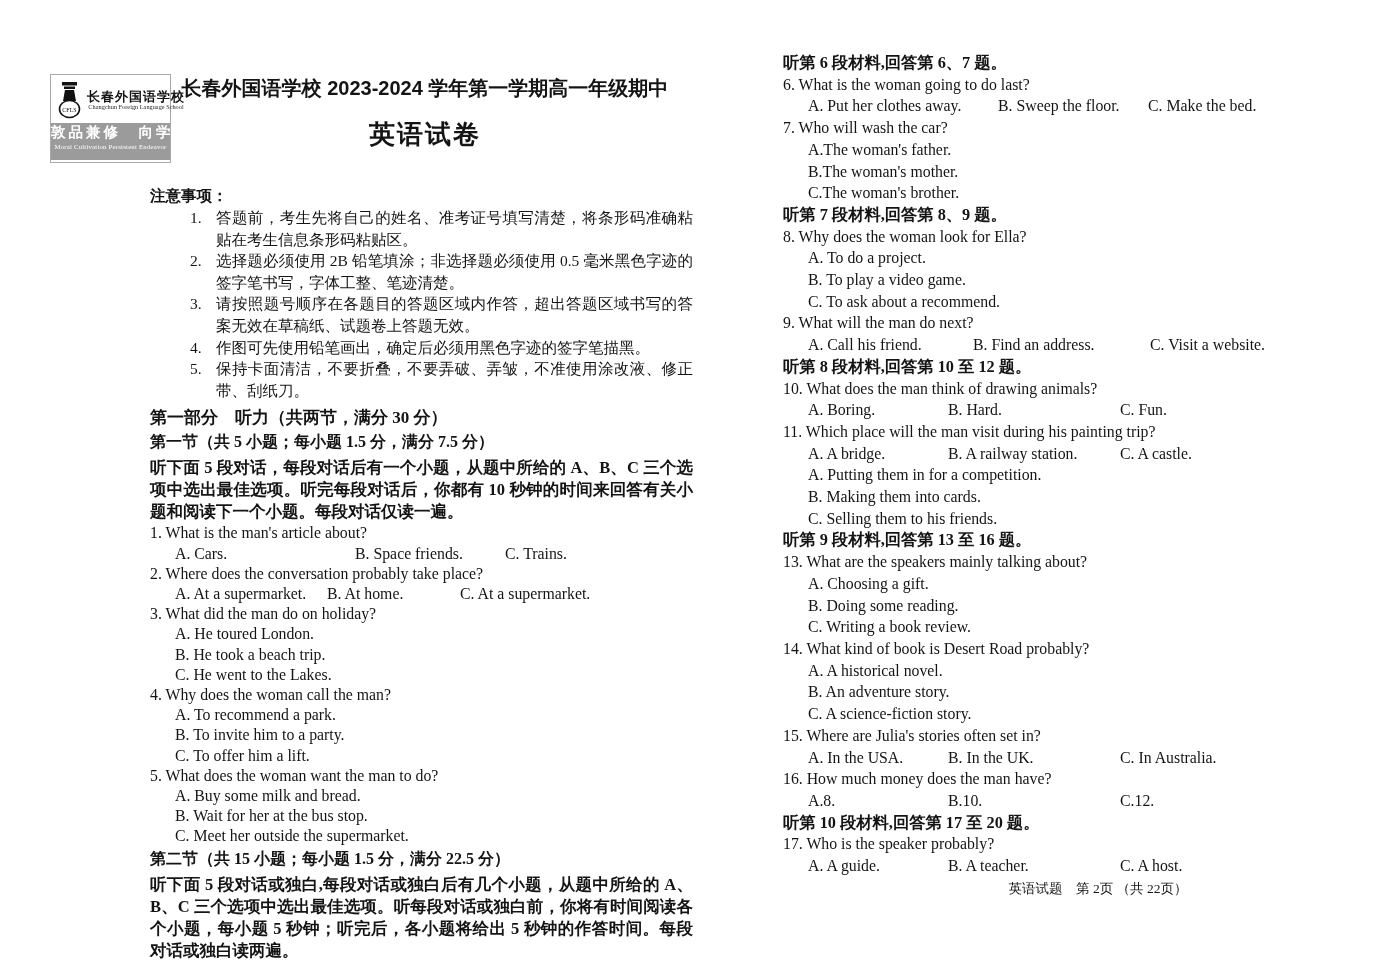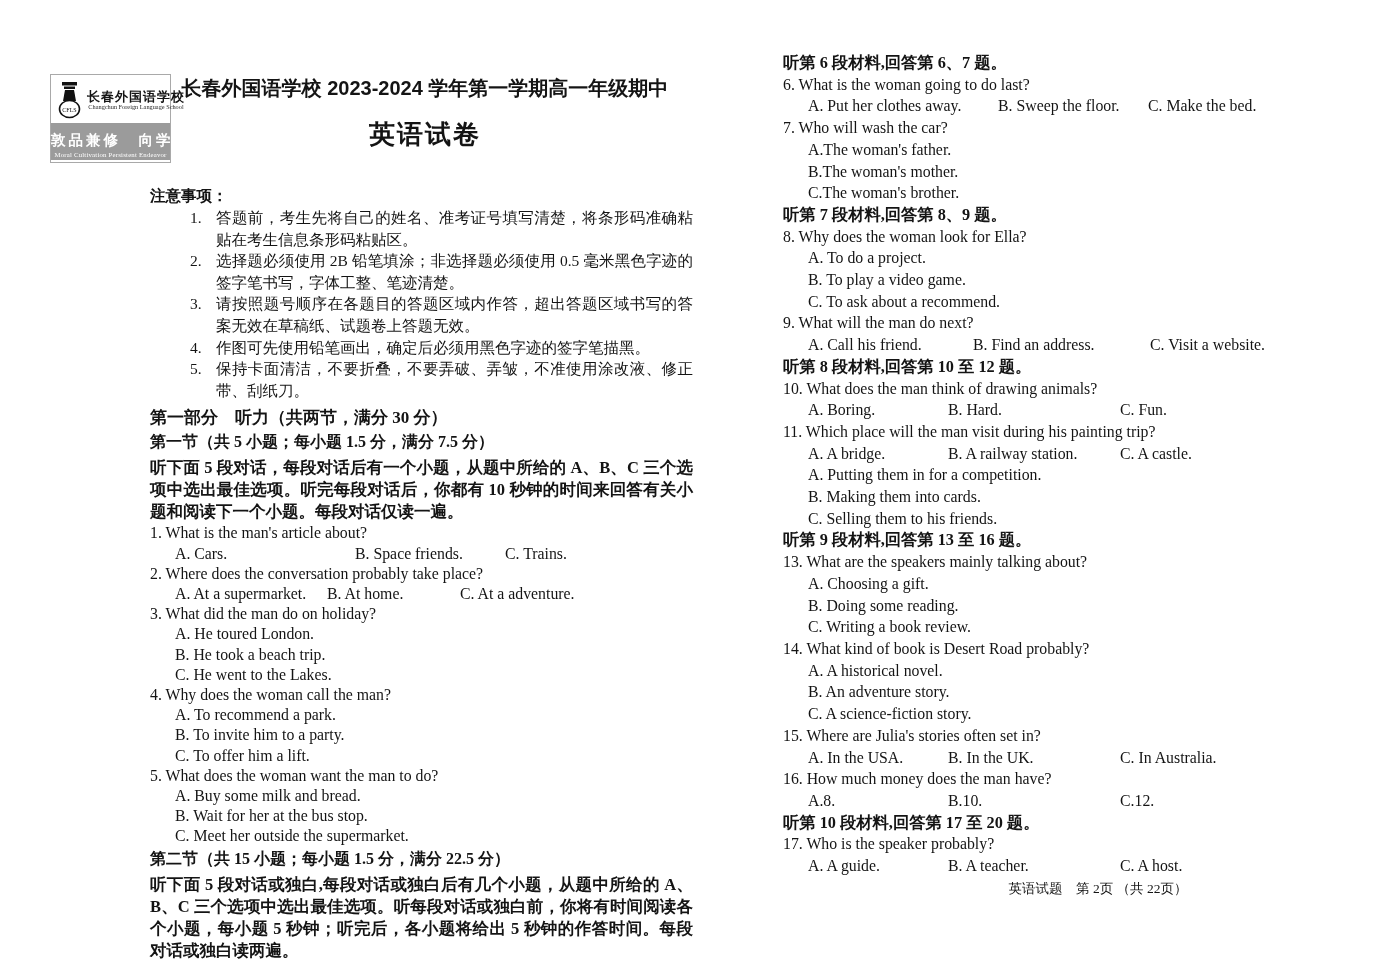--- a/index.html
+++ b/index.html
@@ -13,21 +13,21 @@
 
   
   .col-left{position:absolute;left:45px;top:68px;width:650px;}
 
   .logo{position:absolute;left:5px;top:6px;width:119px;height:87px;border:1px solid #a9a9a9;background:#fff;}
   .logo-top{height:48px;display:flex;align-items:center;gap:5px;padding:4px 5px 2px 6px;box-sizing:border-box;}
   .emblem{width:25px;height:38px;flex:0 0 auto;}
   .logo-names{flex:1;text-align:center;line-height:1.05;}
   .logo-cn{font-weight:700;font-size:13px;letter-spacing:1px;white-space:nowrap;}
   .logo-en{font-size:6.3px;color:#2a2a2a;white-space:nowrap;}
-  .logo-bot{height:37px;background:#9b9b9b;color:#ffffff;text-align:center;padding-top:8px;box-sizing:border-box;}
+  .logo-bot{height:37px;background:#9b9b9b;color:#ffffff;text-align:center;padding-top:0;box-sizing:border-box;}
   .motto-cn{font-size:14.5px;font-weight:700;letter-spacing:3px;white-space:nowrap;}
   .motto-en{font-size:6.8px;margin-top:1px;letter-spacing:.2px;white-space:nowrap;}
 
   .head{margin-left:110px;width:540px;text-align:center;}
   .title{font-family:"Liberation Sans","DejaVu Sans",sans-serif;font-weight:700;font-size:20px;padding-top:7px;white-space:nowrap;}
   .subtitle{font-family:"Liberation Sans","DejaVu Sans",sans-serif;font-weight:700;font-size:26px;margin-top:15px;letter-spacing:2px;}
 
   .content{margin-left:105px;width:543px;margin-top:33px;font-size:15.5px;}
   .notice-head{font-weight:700;line-height:22px;}
   .notice-item{display:flex;line-height:21.6px;padding-left:40px;text-align:justify;}
@@ -123,21 +123,21 @@
             <span>B. Space friends.</span>
             <span>C. Trains.</span>
         </div>
       </div>
 
       <div class="ql">
         <div>2. Where does the conversation probably take place?</div>
         <div class="oi l2">
           <span>A. At a supermarket.</span>
             <span>B. At home.</span>
-            <span>C. At a adventure.</span>
+            <span>C. At a supermarket.</span>
         </div>
       </div>
 
       <div class="ql">
         <div>3. What did the man do on holiday?</div>
         <div class="os">
           <div>A. He toured London.</div>
           <div>B. He took a beach trip.</div>
           <div>C. He went to the Lakes.</div>
         </div>

